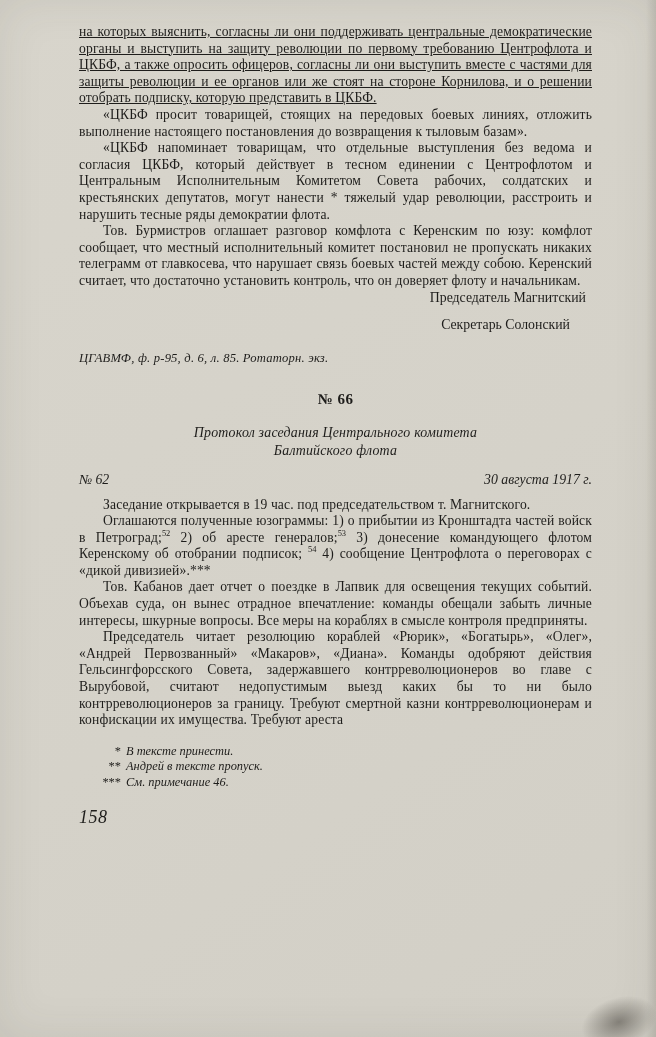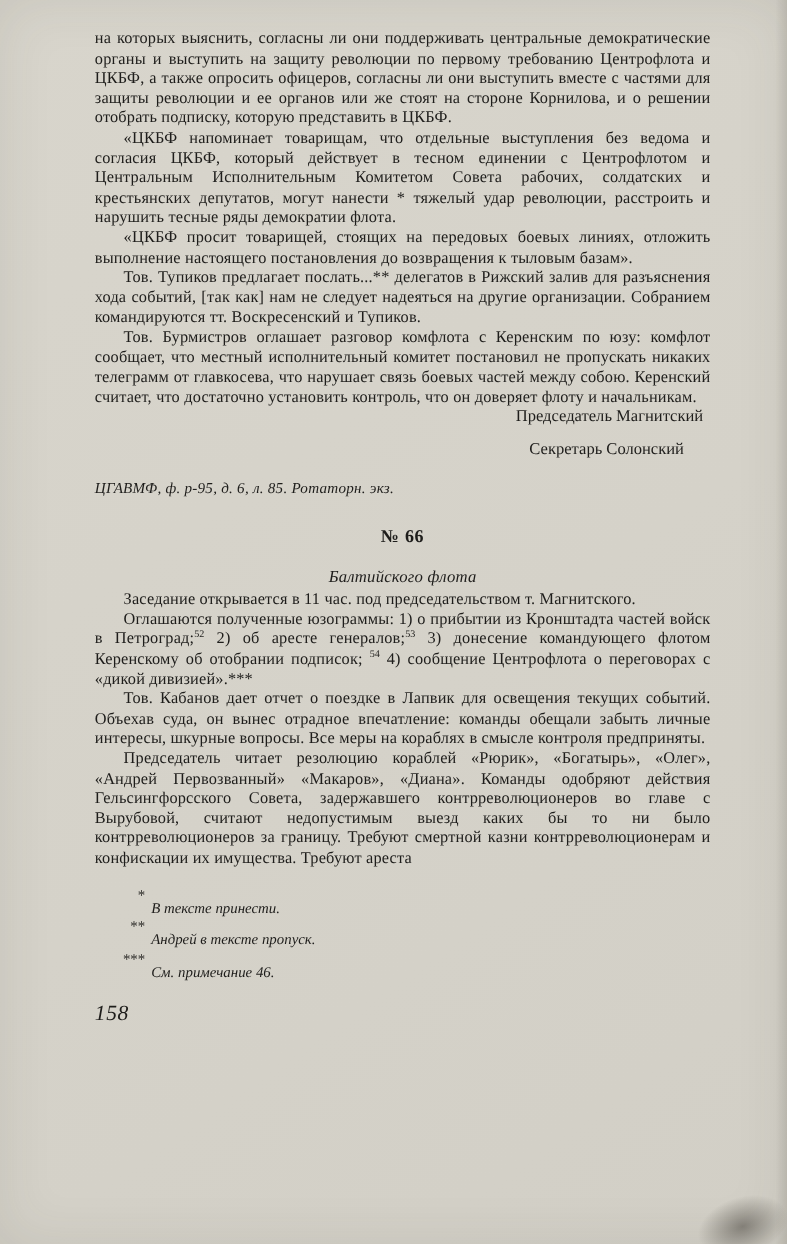--- a/index.html
+++ b/index.html
@@ -27,21 +27,21 @@
   .para {
     margin: 0;
     font-size: 13.6px;
     line-height: 16.6px;
     text-align: justify;
     text-indent: 24px;
     letter-spacing: 0.15px;
     hyphens: auto;
     -webkit-hyphens: auto;
   }
-  .para.flush { text-indent: 0; }
+  .para.flush { text-indent: 0; text-decoration: underline; }
   .para.closing { margin-top: 8px; }
   sup {
     font-size: 0.62em;
     line-height: 0;
     vertical-align: super;
     letter-spacing: 0;
   }
   .signatures {
     text-align: right;
     font-size: 13.8px;
@@ -85,21 +85,21 @@
     line-height: 15.6px;
   }
   .fn { display: flex; }
   .fn-marker {
     width: 42px;
     text-align: right;
     padding-right: 5px;
     flex: 0 0 auto;
     font-style: normal;
   }
-  .fn-text { flex: 1; margin-top: 11px; }
+  .fn-text { flex: 1; }
   .page-number {
     margin-top: 16px;
     font-style: italic;
     font-size: 18px;
     letter-spacing: 0.5px;
   }
   .corner-smudge {
     position: absolute;
     right: -18px;
     bottom: -20px;
@@ -117,42 +117,46 @@
     pointer-events: none;
   }
 </style>
 </head>
 <body>
 
 <div class="page">
 
   <section>
     <p class="para flush">на которых выяснить, согласны ли они поддерживать центральные демократические органы и выступить на защиту революции по первому требованию Центрофлота и ЦКБФ, а также опросить офицеров, согласны ли они выступить вместе с частями для защиты революции и ее органов или же стоят на стороне Корнилова, и о решении отобрать подписку, которую представить в ЦКБФ.</p>
+    <p class="para">«ЦКБФ просит товарищей, стоящих на передовых боевых линиях, отложить выполнение настоящего постановления до возвращения к тыловым базам».</p>
     <p class="para">«ЦКБФ напоминает товарищам, что отдельные выступления без ведома и согласия ЦКБФ, который действует в тесном единении с Центрофлотом и Центральным Исполнительным Комитетом Совета рабочих, солдатских и крестьянских депутатов, могут нанести * тяжелый удар революции, расстроить и нарушить тесные ряды демократии флота.</p>
-    <p class="para">«ЦКБФ просит товарищей, стоящих на передовых боевых линиях, отложить выполнение настоящего постановления до возвращения к тыловым базам».</p>
-    <p class="para">Тов. Тупиков предлагает послать...** делегатов в Рижский залив для разъяснения хода событий, [так как] нам не следует надеяться на другие организации. Собранием командируются тт. Воскресенский и Тупиков.</p>
     <p class="para">Тов. Бурмистров оглашает разговор комфлота с Керенским по юзу: комфлот сообщает, что местный исполнительный комитет постановил не пропускать никаких телеграмм от главкосева, что нарушает связь боевых частей между собою. Керенский считает, что достаточно установить контроль, что он доверяет флоту и начальникам.</p>
 
     <div class="signatures">
       <div class="sig1">Председатель Магнитский</div>
       <div class="sig2">Секретарь Солонский</div>
     </div>
 
     <div class="source">ЦГАВМФ, ф. р-95, д. 6, л. 85. Ротаторн. экз.</div>
   </section>
 
   <section>
     <div class="doc-number">№ 66</div>
 
     <div class="doc-title">
+      <div>Протокол заседания Центрального комитета</div>
       <div>Балтийского флота</div>
     </div>
 
+    <div class="meta-row">
+      <span>№ 62</span>
+      <span>30 августа 1917 г.</span>
+    </div>
 
-    <p class="para">Заседание открывается в 11 час. под председательством т. Магнитского.</p>
+    <p class="para">Заседание открывается в 19 час. под председательством т. Магнитского.</p>
 
     <p class="para"><span>Оглашаются полученные юзограммы: 1) о прибытии из Кронштадта частей войск в Петроград;</span><sup>52</sup><span> 2) об аресте генералов;</span><sup>53</sup><span> 3) донесение командующего флотом Керенскому об отобрании подписок; </span><sup>54</sup><span> 4) сообщение Центрофлота о переговорах с «дикой дивизией».***</span></p>
 
     <p class="para">Тов. Кабанов дает отчет о поездке в Лапвик для освещения текущих событий. Объехав суда, он вынес отрадное впечатление: команды обещали забыть личные интересы, шкурные вопросы. Все меры на кораблях в смысле контроля предприняты.</p>
     <p class="para">Председатель читает резолюцию кораблей «Рюрик», «Богатырь», «Олег», «Андрей Первозванный» «Макаров», «Диана». Команды одобряют действия Гельсингфорсского Совета, задержавшего контрреволюционеров во главе с Вырубовой, считают недопустимым выезд каких бы то ни было контрреволюционеров за границу. Требуют смертной казни контрреволюционерам и конфискации их имущества. Требуют ареста</p>
   </section>
 
   <section class="footnotes">
     <div class="fn">
       <span class="fn-marker">*</span>

